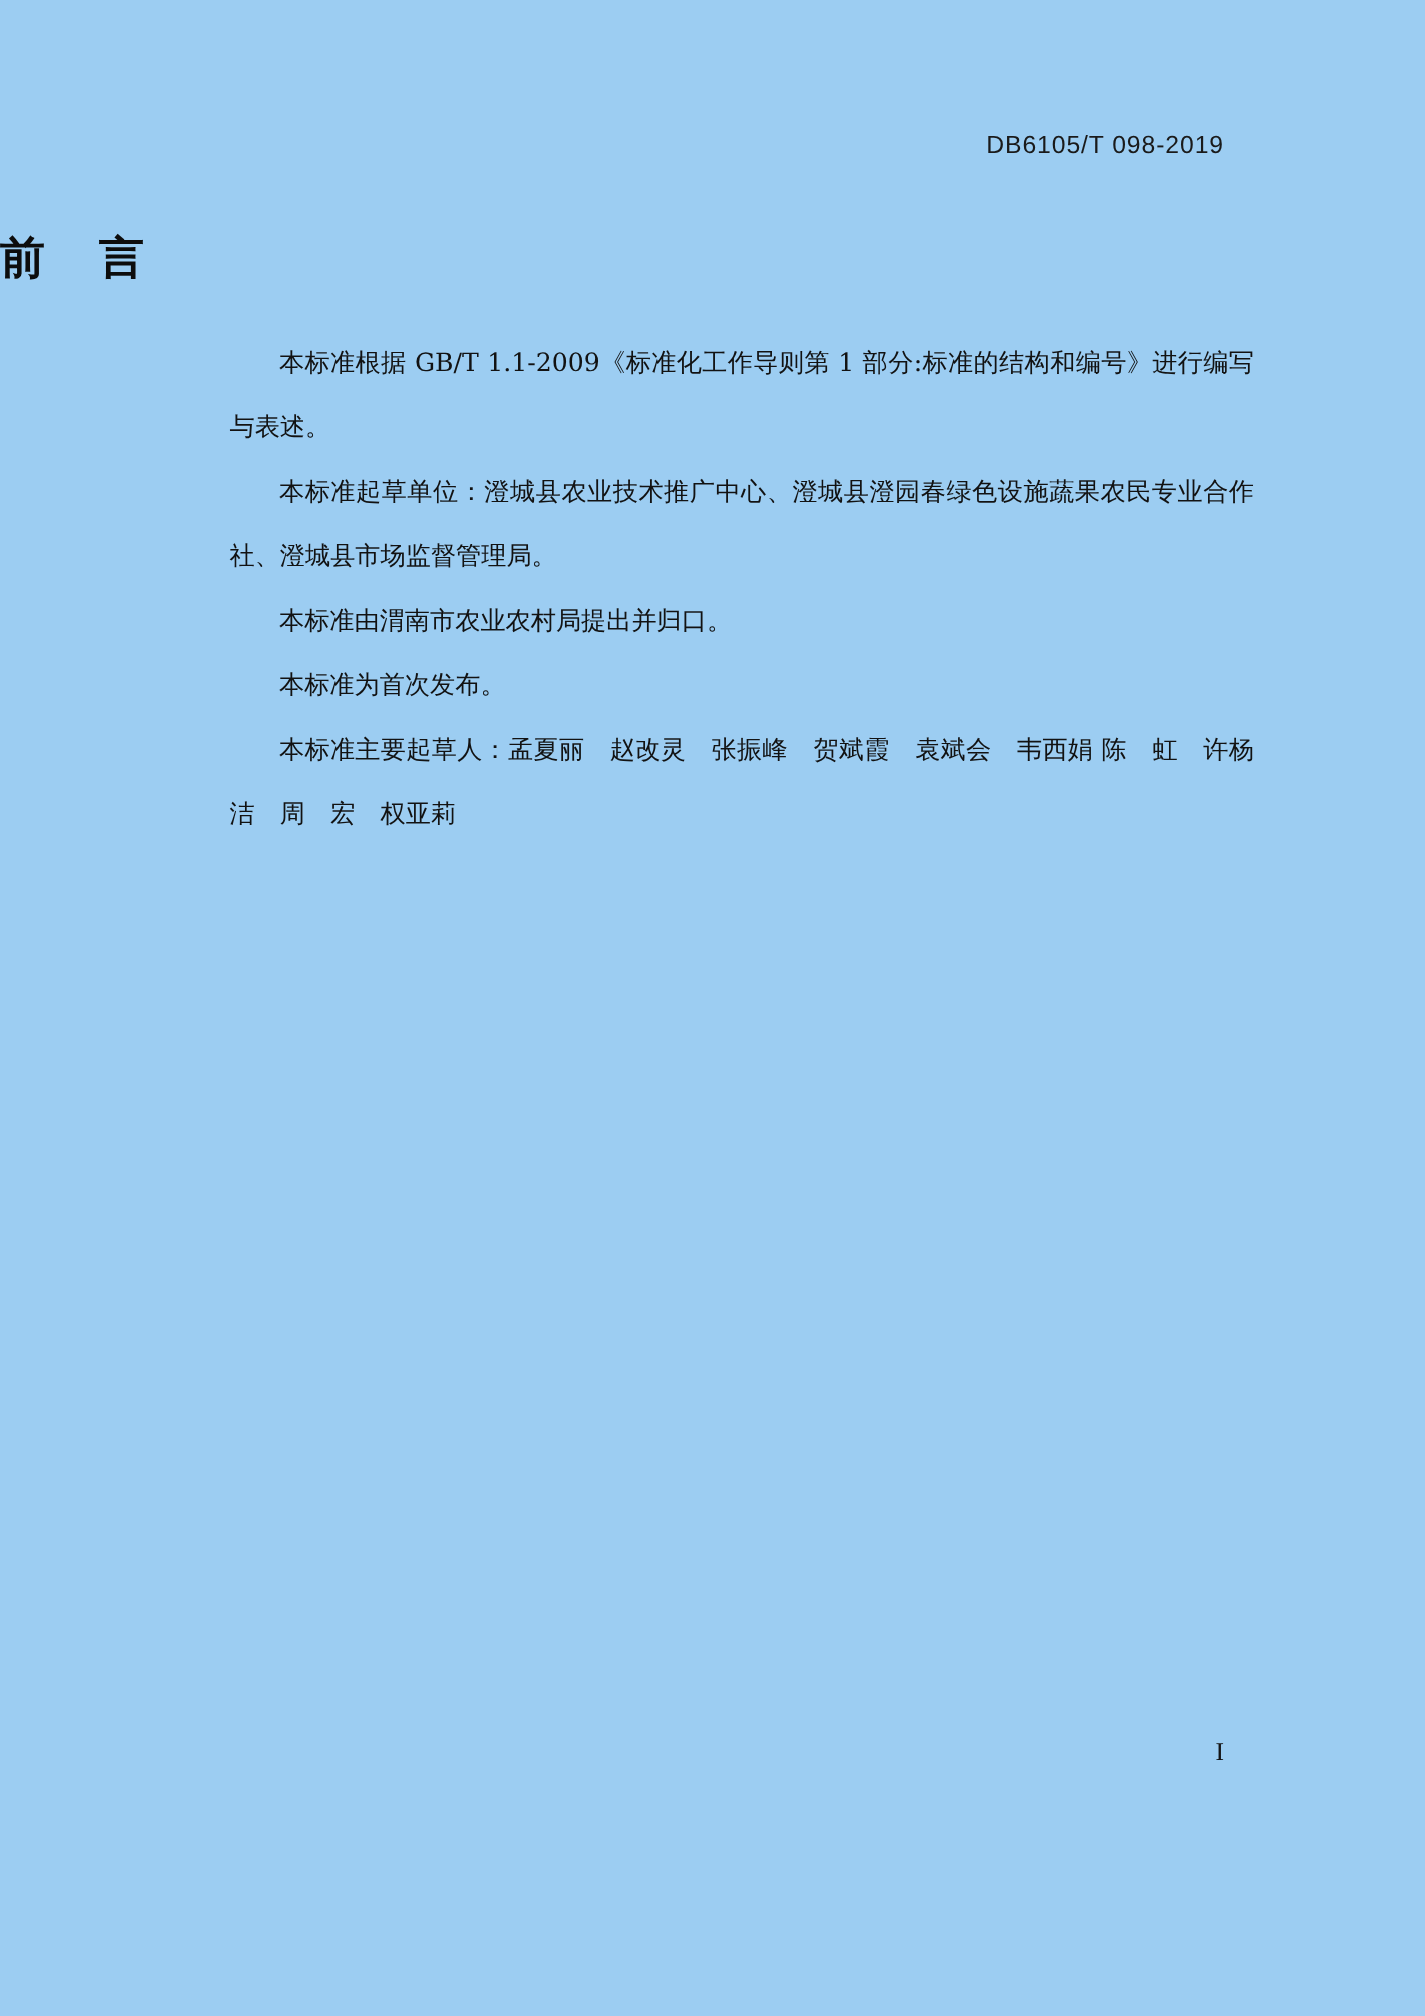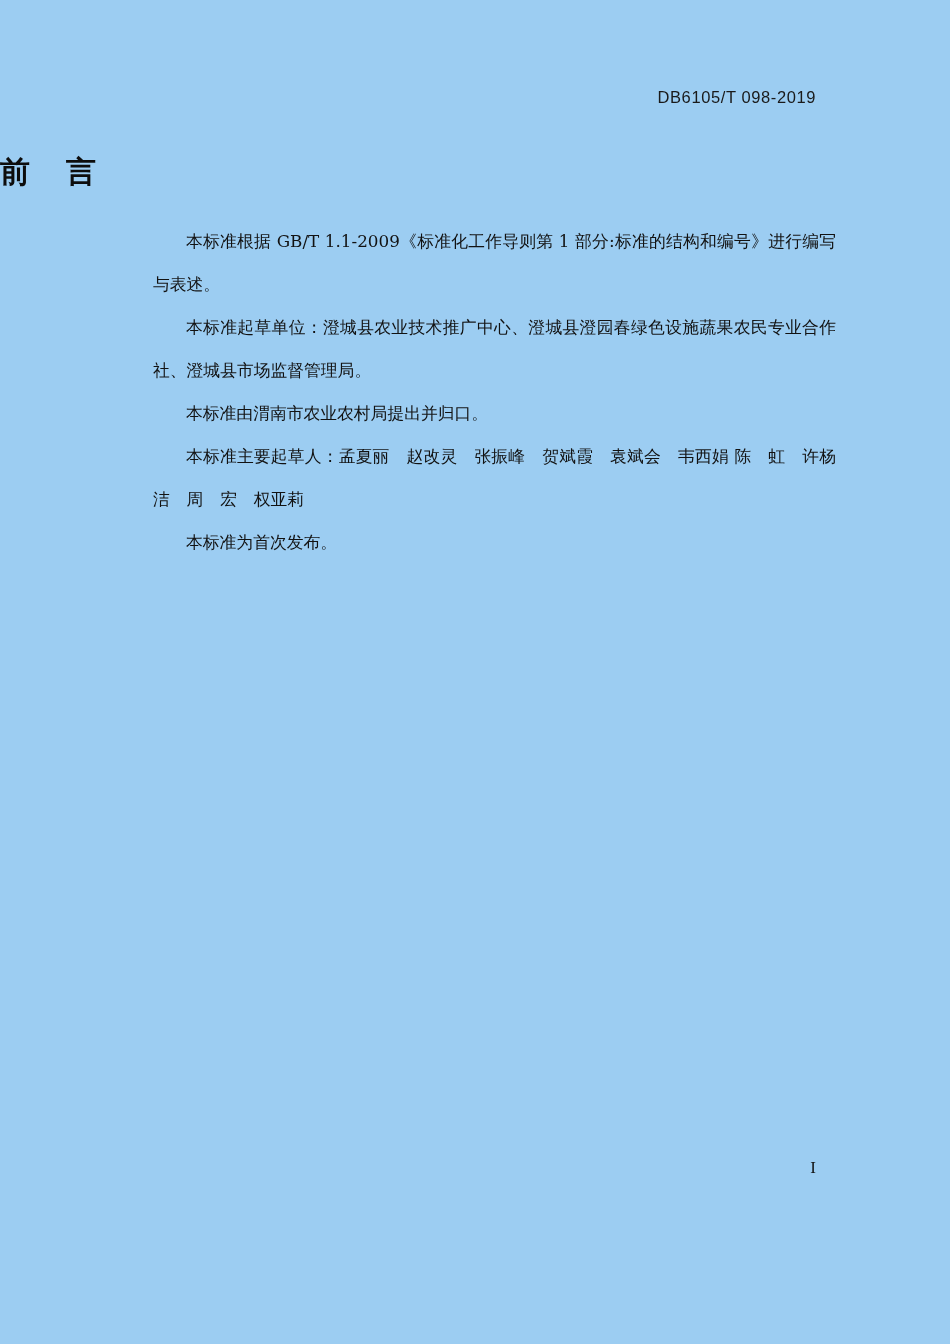--- a/index.html
+++ b/index.html
@@ -80,19 +80,19 @@
   <div class="header-code">DB6105/T 098-2019</div>
 
   <div class="doc-title">
     <span>前</span><span class="gap"></span><span>言</span>
   </div>
 
   <div class="content">
     <p class="para p1">本标准根据 GB/T 1.1-2009《标准化工作导则第 1 部分:标准的结构和编号》进行编写与表述。</p>
     <p class="para">本标准起草单位：澄城县农业技术推广中心、澄城县澄园春绿色设施蔬果农民专业合作社、澄城县市场监督管理局。</p>
     <p class="para">本标准由渭南市农业农村局提出并归口。</p>
+    <p class="para">本标准为首次发布。</p>
     <p class="para">本标准主要起草人：孟夏丽　赵改灵　张振峰　贺斌霞　袁斌会　韦西娟 陈　虹　许杨洁　周　宏　权亚莉</p>
-    <p class="para">本标准为首次发布。</p>
   </div>
 
   <div class="footer-page">I</div>
 
 </div>
 
 </body></html>

